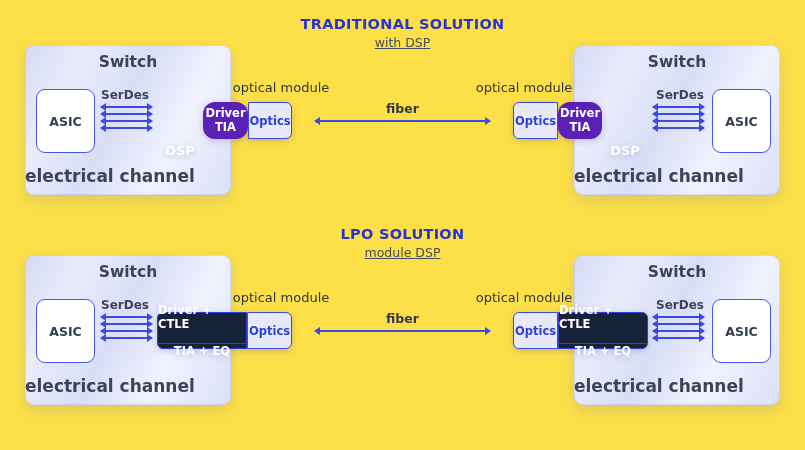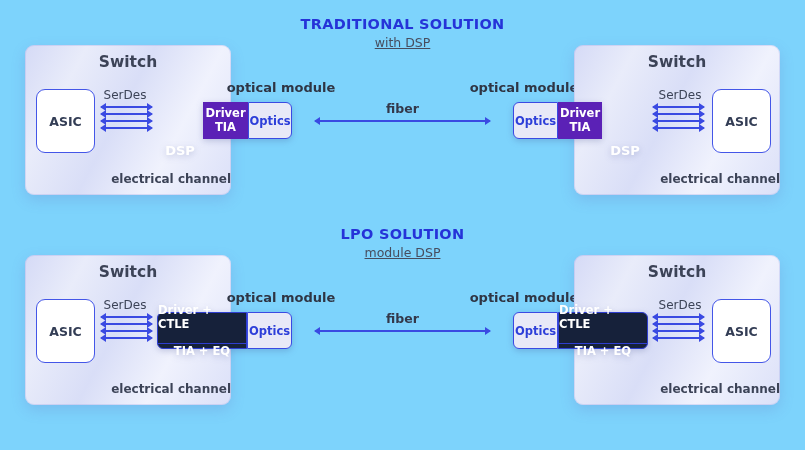--- a/index.html
+++ b/index.html
@@ -1,63 +1,63 @@
 <!DOCTYPE html>
 <html><head>
 <meta charset="utf-8">
 <style>
   html,body{margin:0;padding:0;background:#ffffff;}
-  .stage{position:relative;width:805px;height:450px;background:#7dd3fc;overflow:hidden;
+  .stage{position:relative;width:805px;height:450px;background:#fde047;overflow:hidden;
          font-family:"DejaVu Sans","Liberation Sans",sans-serif;}
   .diagram{position:absolute;left:0;width:805px;height:210px;}
 
   .title{position:absolute;top:16px;left:0;width:100%;text-align:center;
          font-size:14.5px;font-weight:bold;letter-spacing:.3px;color:#2533D8;}
   .subtitle{position:absolute;top:35px;left:0;width:100%;text-align:center;
             font-size:12.5px;color:#474D5E;text-decoration:underline;}
 
   .switch{position:absolute;top:45px;width:206px;height:150px;border-radius:9px;
           background:linear-gradient(118deg,#d5daf6 0%,#e9ecfa 22%,#d9def7 46%,#f0f2fd 70%,#dbe0f8 100%);
           box-shadow:0 5px 14px rgba(99,110,190,.22), inset 0 0 0 1px rgba(150,160,230,.28);}
   .switch-label{position:absolute;top:8px;left:0;width:100%;text-align:center;
                 font-size:15.5px;font-weight:bold;color:#3C4357;}
-  .channel-label{position:absolute;bottom:9px;left:0;width:100%;text-align:right;
-                 font-size:12px;font-weight:bold;color:#3C4357;}
+  .channel-label{position:absolute;bottom:9px;left:0;width:100%;text-align:left;
+                 font-size:17px;font-weight:bold;color:#3C4357;}
 
   .asic{position:absolute;top:89px;width:57px;height:62px;background:#ffffff;
         border:1.4px solid #4456E8;border-radius:9px;display:flex;align-items:center;
         justify-content:center;font-size:12.5px;font-weight:bold;color:#333D55;z-index:2;}
 
   .serdes-label{position:absolute;top:88px;width:54px;text-align:center;
-                font-size:12px;font-weight:normal;color:#3C4357;}
+                font-size:12px;font-weight:bold;color:#3C4357;}
 
   .harrow{position:absolute;height:2px;background:#3A4AE2;border-radius:1px;}
   .harrow::before,.harrow::after{content:"";position:absolute;top:-3px;width:0;height:0;
       border-top:4px solid transparent;border-bottom:4px solid transparent;}
   .harrow::before{left:-1px;border-right:6px solid #3A4AE2;}
   .harrow::after{right:-1px;border-left:6px solid #3A4AE2;}
 
   .module{position:absolute;top:102px;height:37px;display:flex;z-index:3;
           filter:drop-shadow(0 2px 3px rgba(60,70,140,.25));}
-  .chip{display:flex;align-items:center;justify-content:center;font-weight:bold;box-sizing:border-box;}
+  .chip{display:flex;align-items:center;justify-content:center;font-weight:bold;box-sizing:border-box;border-radius:12px;}
   .chip.dark{background:#1A2335;color:#ffffff;font-size:13px;margin-top:48px;}
   .chip.purple{background:#5B21B6;color:#ffffff;flex-direction:column;
                font-size:11.5px;line-height:1.2;}
   .chip.optics{background:#E8E9F7;color:#2D3FD9;border:1.4px solid #3A4AE2;font-size:11.5px;}
   .round-l{border-radius:6px 0 0 6px;}
   .round-r{border-radius:0 6px 6px 0;}
 
   .chip.lpo{background:#16213A;border:1.4px solid #2E3ECF;color:#ffffff;
             flex-direction:column;align-items:stretch;padding:0;}
   .lpo-row{flex:1;display:flex;align-items:center;justify-content:center;
            font-size:11.5px;font-weight:bold;}
   .lpo-row + .lpo-row{border-top:1.4px solid #2E3ECF;margin-top:12px;}
 
   .om-label{position:absolute;top:80px;width:170px;text-align:center;
-            font-size:13px;font-weight:bold;color:#2F3544;}
+            font-size:13px;font-weight:normal;color:#2F3544;}
   .fiber-label{position:absolute;top:101px;left:0;width:100%;text-align:center;
                font-size:12.5px;font-weight:bold;color:#33384A;}
 </style>
 </head>
 <body>
 
 <div class="stage">
 
   <section class="diagram" style="top:0;">
     <div class="title">TRADITIONAL SOLUTION</div>

